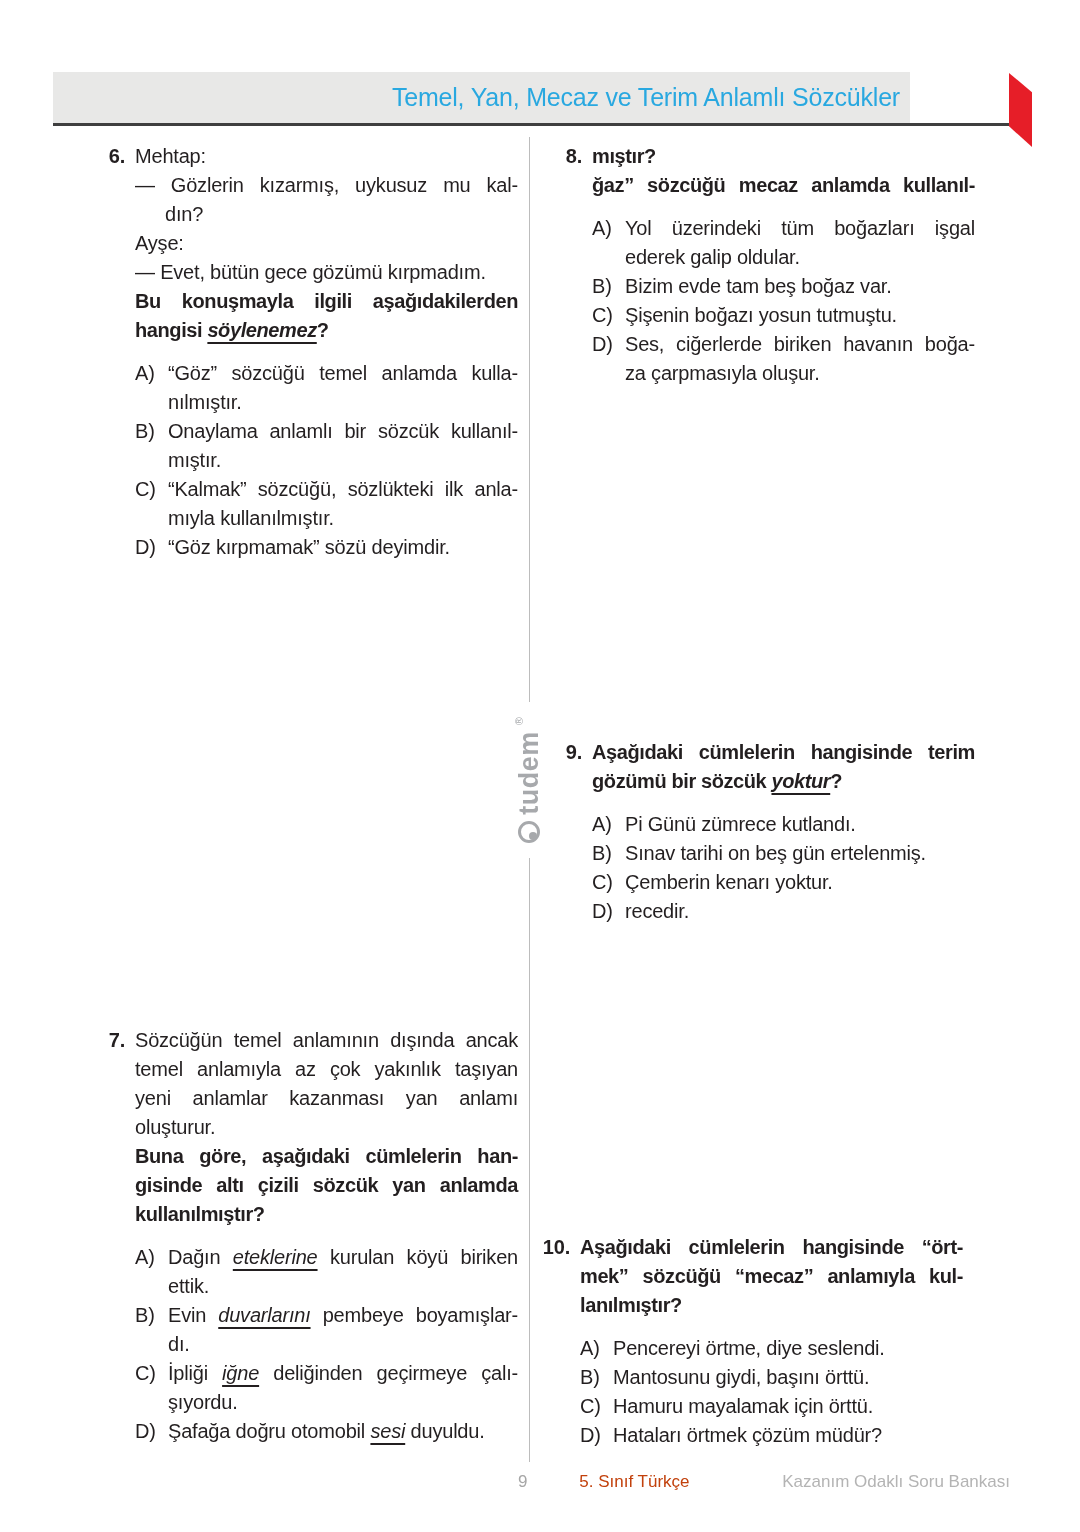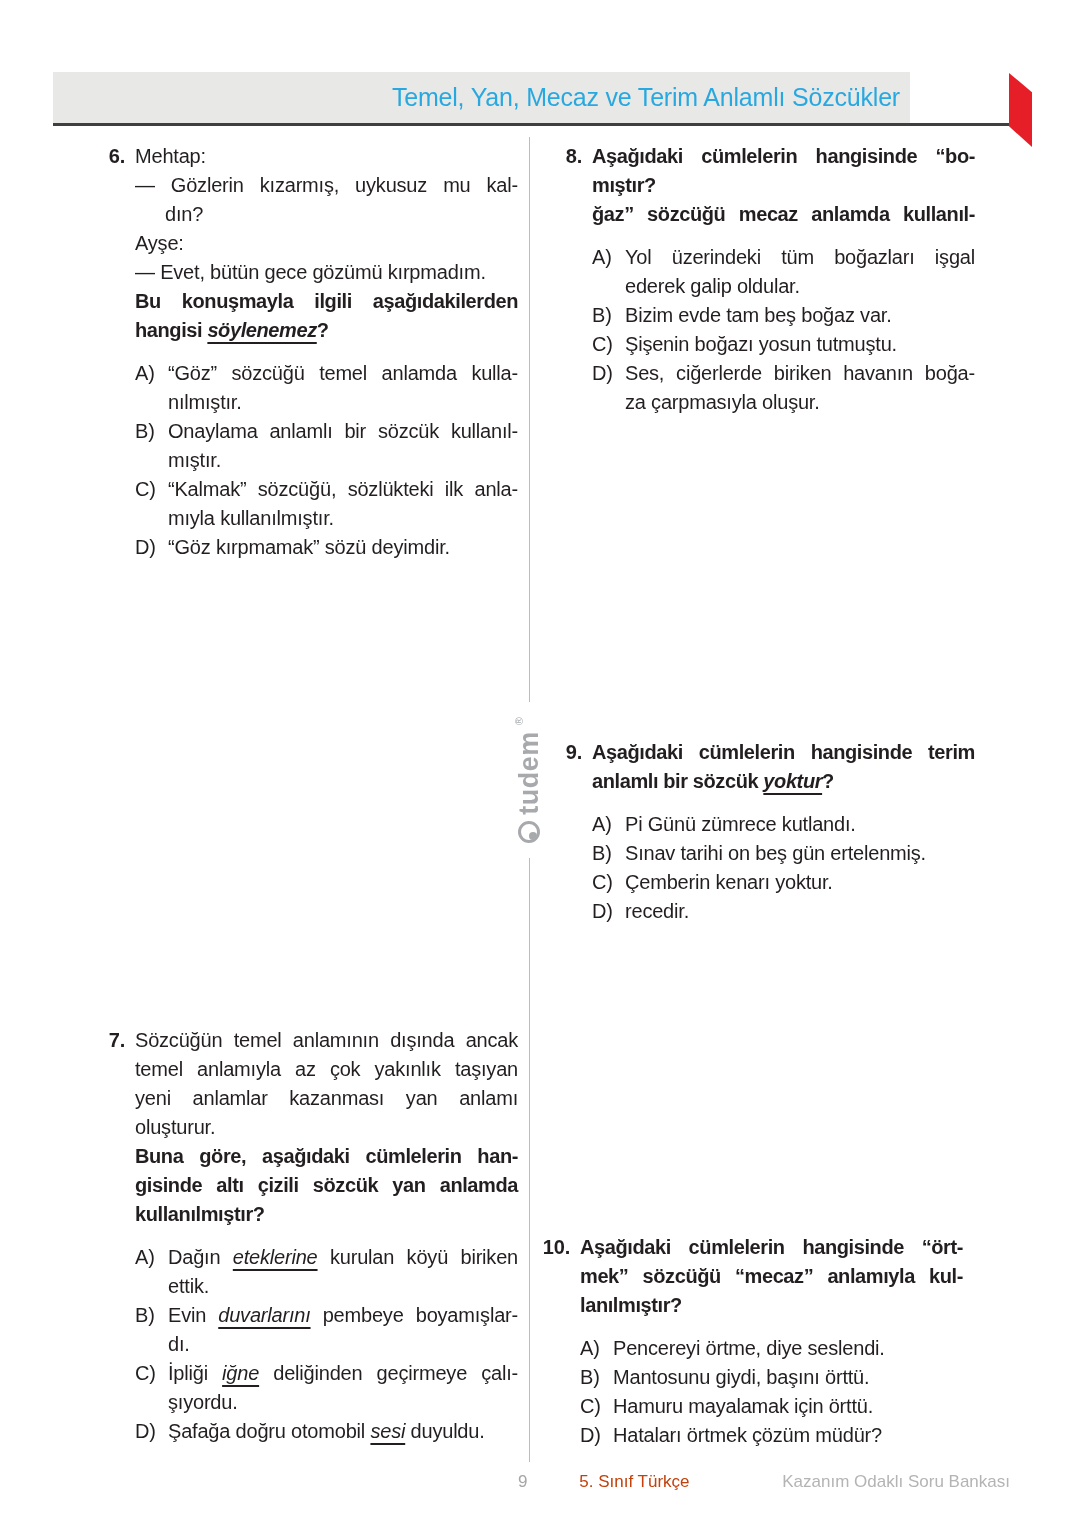--- a/index.html
+++ b/index.html
@@ -110,34 +110,33 @@
         <div class="line o just gap"><span class="opt-label">A)</span><span>Dağın </span><span class="u">eteklerine</span><span> kurulan köyü biriken</span></div>
         <div class="line oc"><span>ettik.</span></div>
         <div class="line o just"><span class="opt-label">B)</span><span>Evin </span><span class="u">duvarlarını</span><span> pembeye boyamışlar-</span></div>
         <div class="line oc"><span>dı.</span></div>
         <div class="line o just"><span class="opt-label">C)</span><span>İpliği </span><span class="u">iğne</span><span> deliğinden geçirmeye çalı-</span></div>
         <div class="line oc"><span>şıyordu.</span></div>
         <div class="line o"><span class="opt-label">D)</span><span>Şafağa doğru otomobil </span><span class="u">sesi</span><span> duyuldu.</span></div>
       </div>
       <div class="q-block qpos-2">
         <span class="q-num">8.</span>
-        <div class="line s just bold"><span>Aşağıdaki cümlelerin hangisinde “bo-</span></div>
         <div class="line s bold"><span>mıştır?</span></div>
         <div class="line s just bold"><span>ğaz” sözcüğü mecaz anlamda kullanıl-</span></div>
         <div class="line o just gap"><span class="opt-label">A)</span><span>Yol üzerindeki tüm boğazları işgal</span></div>
         <div class="line oc"><span>ederek galip oldular.</span></div>
         <div class="line o"><span class="opt-label">B)</span><span>Bizim evde tam beş boğaz var.</span></div>
         <div class="line o"><span class="opt-label">C)</span><span>Şişenin boğazı yosun tutmuştu.</span></div>
         <div class="line o just"><span class="opt-label">D)</span><span>Ses, ciğerlerde biriken havanın boğa-</span></div>
         <div class="line oc"><span>za çarpmasıyla oluşur.</span></div>
       </div>
       <div class="q-block qpos-3">
         <span class="q-num">9.</span>
         <div class="line s just bold"><span>Aşağıdaki cümlelerin hangisinde terim</span></div>
-        <div class="line s bold"><span>anlamlı bir sözcük </span><span class="u">yoktur</span><span>?</span></div>
+        <div class="line s bold"><span>gözümü bir sözcük </span><span class="u">yoktur</span><span>?</span></div>
         <div class="line o gap"><span class="opt-label">A)</span><span>Pi Günü zümrece kutlandı.</span></div>
         <div class="line o"><span class="opt-label">B)</span><span>Sınav tarihi on beş gün ertelenmiş.</span></div>
         <div class="line o"><span class="opt-label">C)</span><span>Çemberin kenarı yoktur.</span></div>
         <div class="line o just"><span class="opt-label">D)</span></div>
         <div class="line oc"><span>recedir.</span></div>
       </div>
       <div class="q-block qpos-4">
         <span class="q-num">10.</span>
         <div class="line s just bold"><span>Aşağıdaki cümlelerin hangisinde “ört-</span></div>
         <div class="line s just bold"><span>mek” sözcüğü “mecaz” anlamıyla kul-</span></div>

